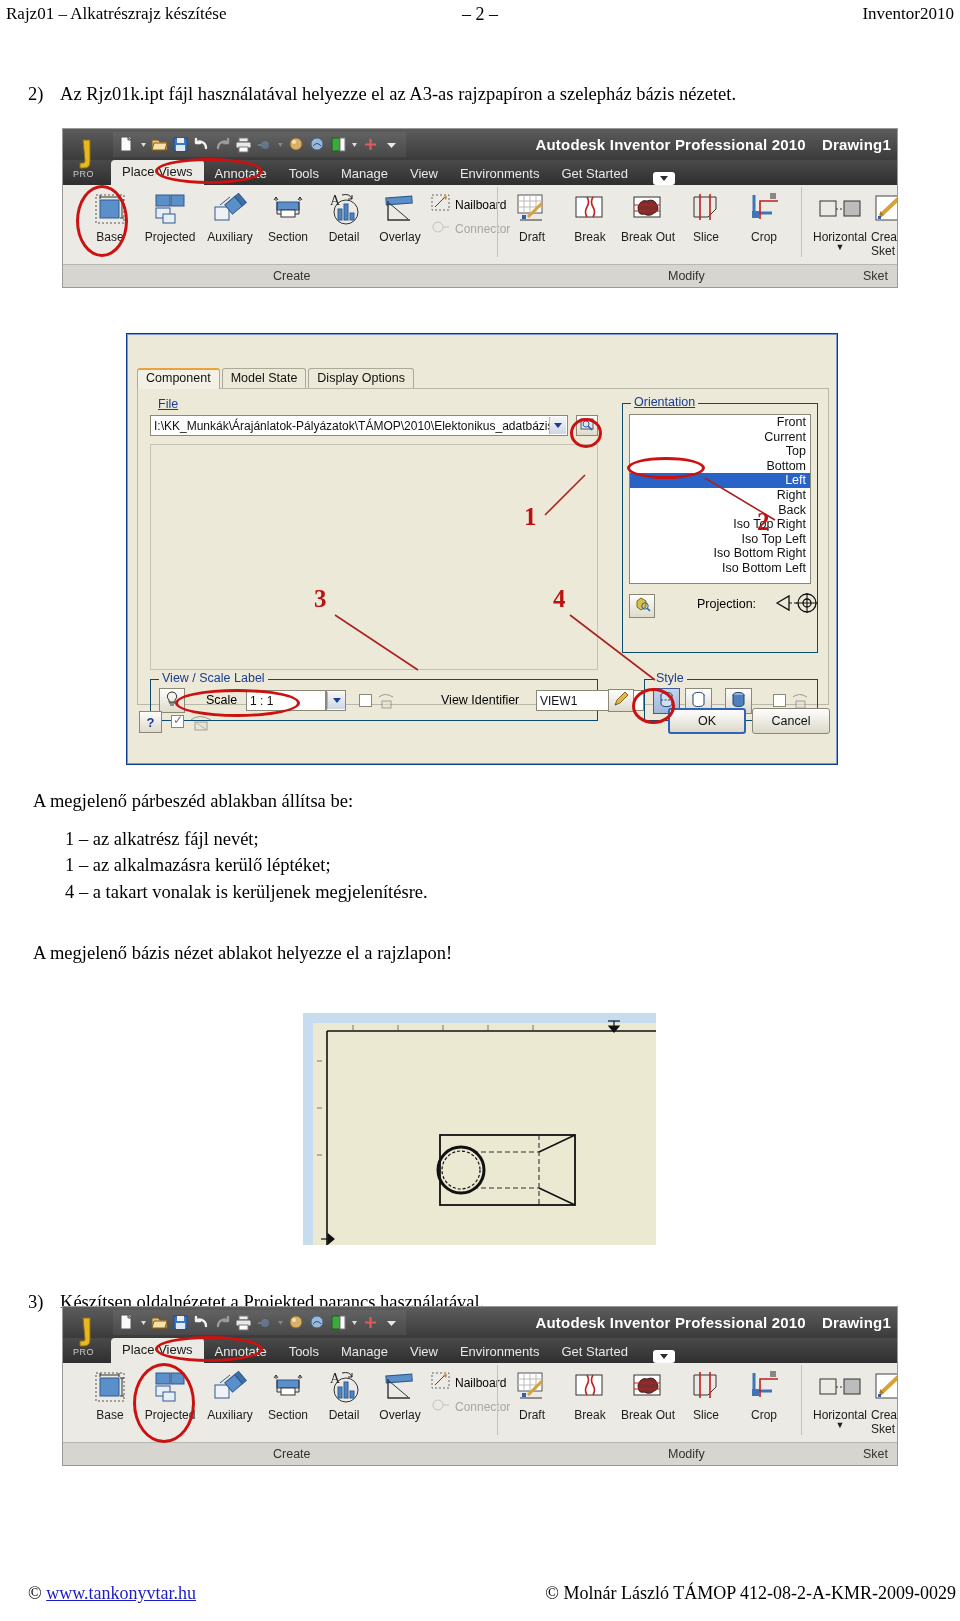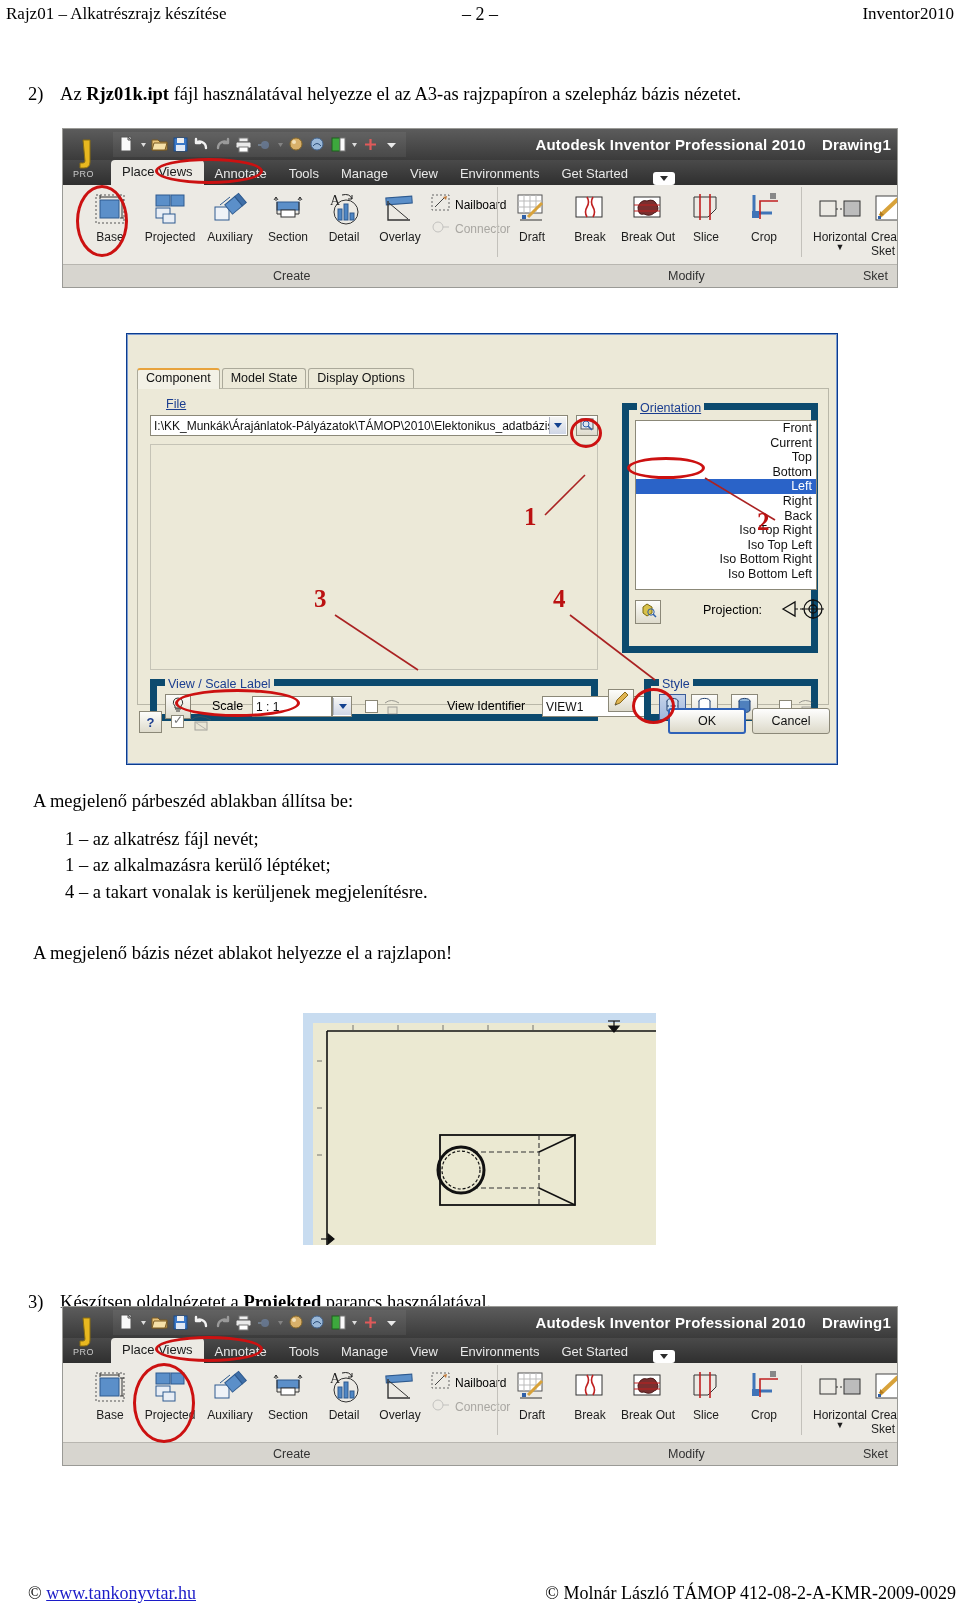--- a/index.html
+++ b/index.html
@@ -19,21 +19,21 @@
     display:flex; align-items:flex-start; justify-content:space-between;
     padding: 4px 6px 0 6px;
     font-size: 17px;
   }
   .runhead .center { position:absolute; left:0; right:0; text-align:center; font-size:18px; }
   .runhead .left { position:relative; z-index:2; }
   .runhead .right { position:relative; z-index:2; }
 
   
   .para { position:absolute; font-size:18.5px; line-height:1.32; }
-  .bold { font-weight:bold; }
+  .bold { font-weight:normal; }
   .numlist { position:absolute; font-size:18.5px; line-height:1.42; }
   .numlist div { white-space:pre; }
 
   
   .ribbon {
     position:absolute;
     width:836px; height:160px;
     background:#701a75;
     border:1px solid #9a9a96;
     overflow:hidden;
@@ -164,21 +164,21 @@
     border:1px solid #b9b7a8; background:#ece9d8;
   }
 
   .lbl-blue {
     font-family:"Liberation Sans", sans-serif; font-size:12.5px; color:#1a3d8f;
     position:absolute;
   }
   .lbl-blue u { text-decoration-thickness:1px; }
 
   .group {
-    position:absolute; border:7px solid #0c4a6e;padding-left:29px;
+    position:absolute; border:1px solid #0c4a6e;padding-left:29px;
   }
   .group-title {
     position:absolute; top:-9px; left:8px; background:#ece9d8; padding:0 3px;
     font-family:"Liberation Sans", sans-serif; font-size:12.5px; color:#1a3d8f;
   }
 
   .txtbox {
     background:#fff; border:1px solid #8b8878; font-family:"Liberation Sans", sans-serif;
     font-size:12px; color:#111; display:flex; align-items:center; padding-left:3px;
     position:absolute; overflow:hidden; white-space:nowrap;
@@ -572,21 +572,21 @@
 <div class="dlg">
 
   <div class="dlg-tabs">
     <div class="dlg-tab active">Component</div>
     <div class="dlg-tab">Model State</div>
     <div class="dlg-tab">Display Options</div>
   </div>
 
   <div class="dlg-panel">
 
-    <span class="lbl-blue" style="left:28px; top:8px;"><u>File</u></span>
+    <span class="lbl-blue" style="left:20px; top:8px;"><u>File</u></span>
     <div class="txtbox" style="left:12px; top:26px; width:418px; height:21px; padding-right:19px;">
       <span>I:\KK_Munkák\Árajánlatok-Pályázatok\TÁMOP\2010\Elektonikus_adatbázis\Munka\</span>
       <div class="combo-arrow"></div>
     </div>
     <div class="sqbtn" style="left:438px; top:26px; width:22px; height:21px;">
       <span>
         <svg width="15" height="14" viewBox="0 0 15 14">
             <rect x="1" y="2" width="12" height="10" fill="#dfe6f0" stroke="#555"></rect>
             <circle cx="6" cy="7" r="3" fill="none" stroke="#2f60a8"></circle>
             <path d="M8 9 l4 4" stroke="#2f60a8" stroke-width="1.6"></path>

